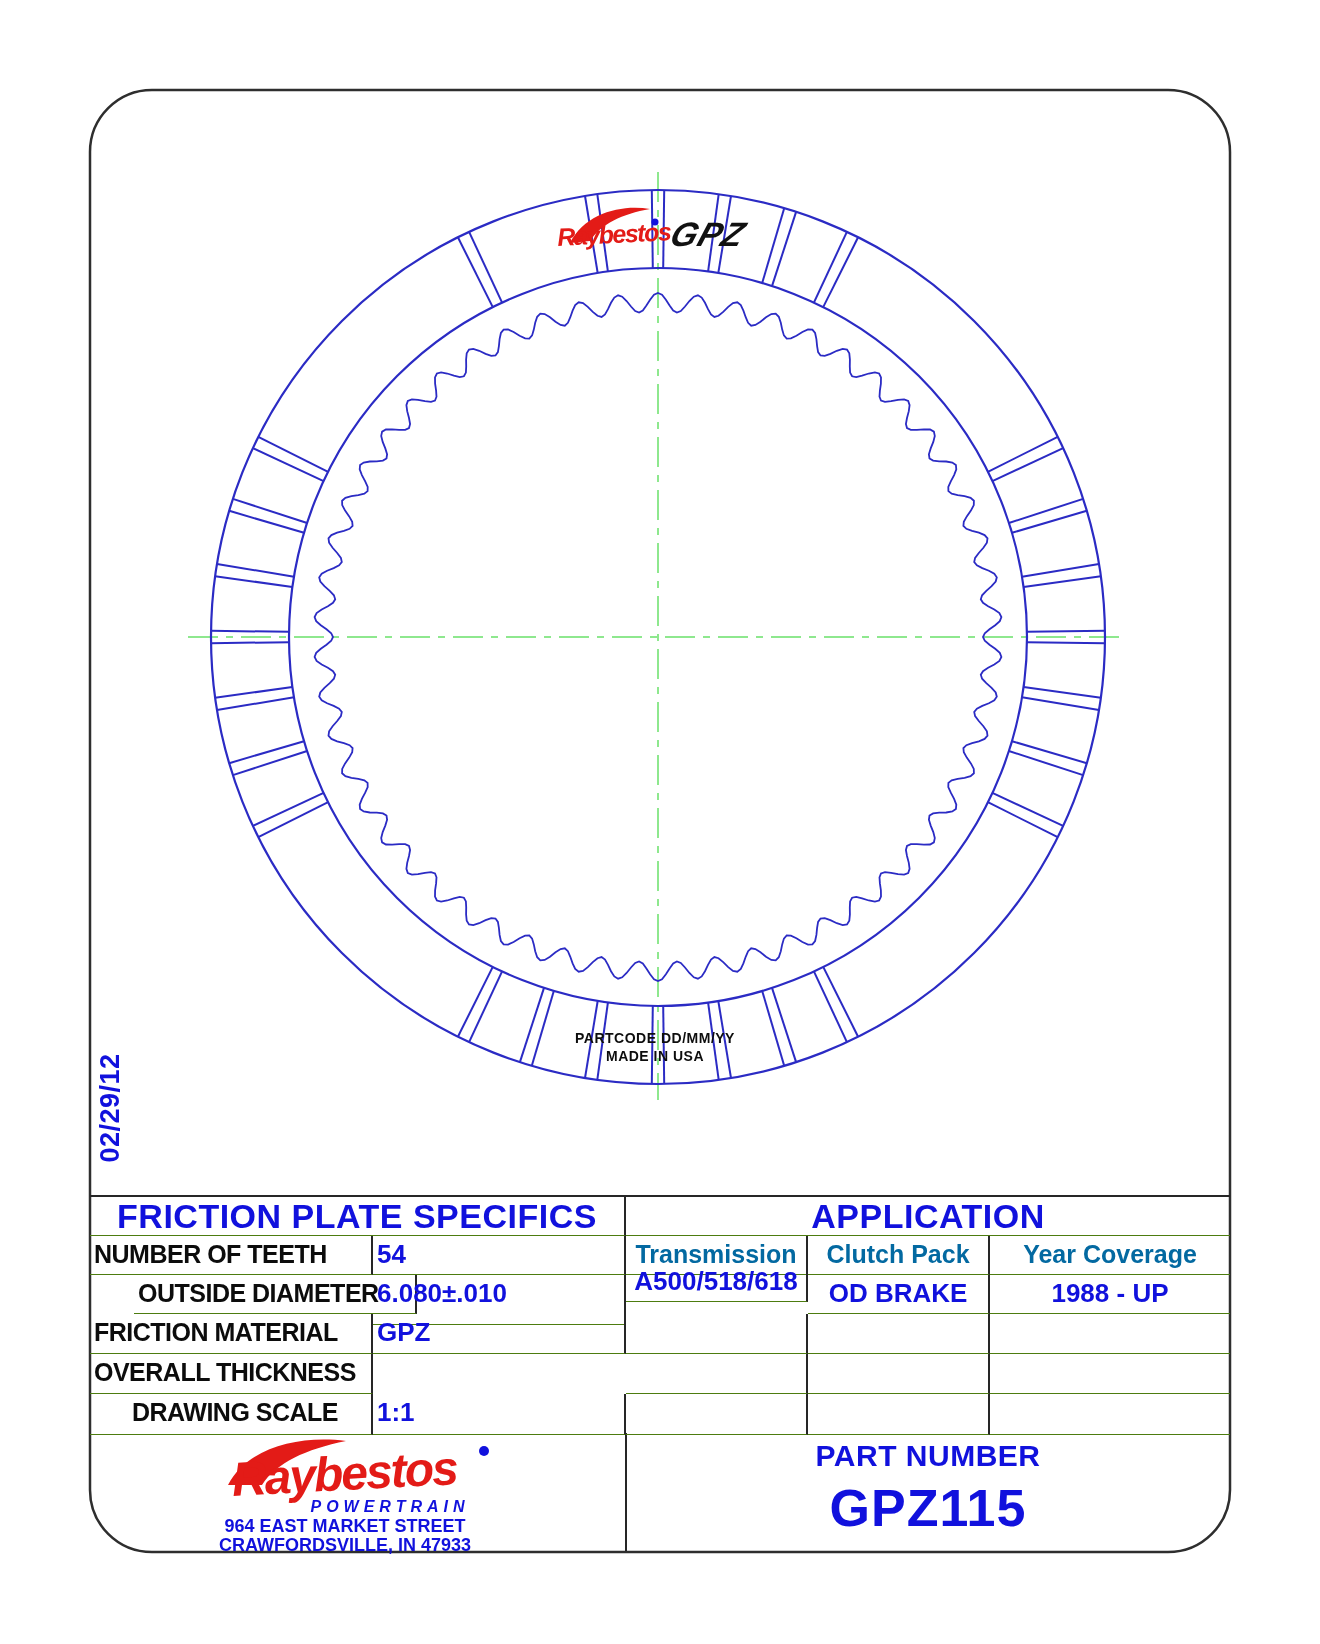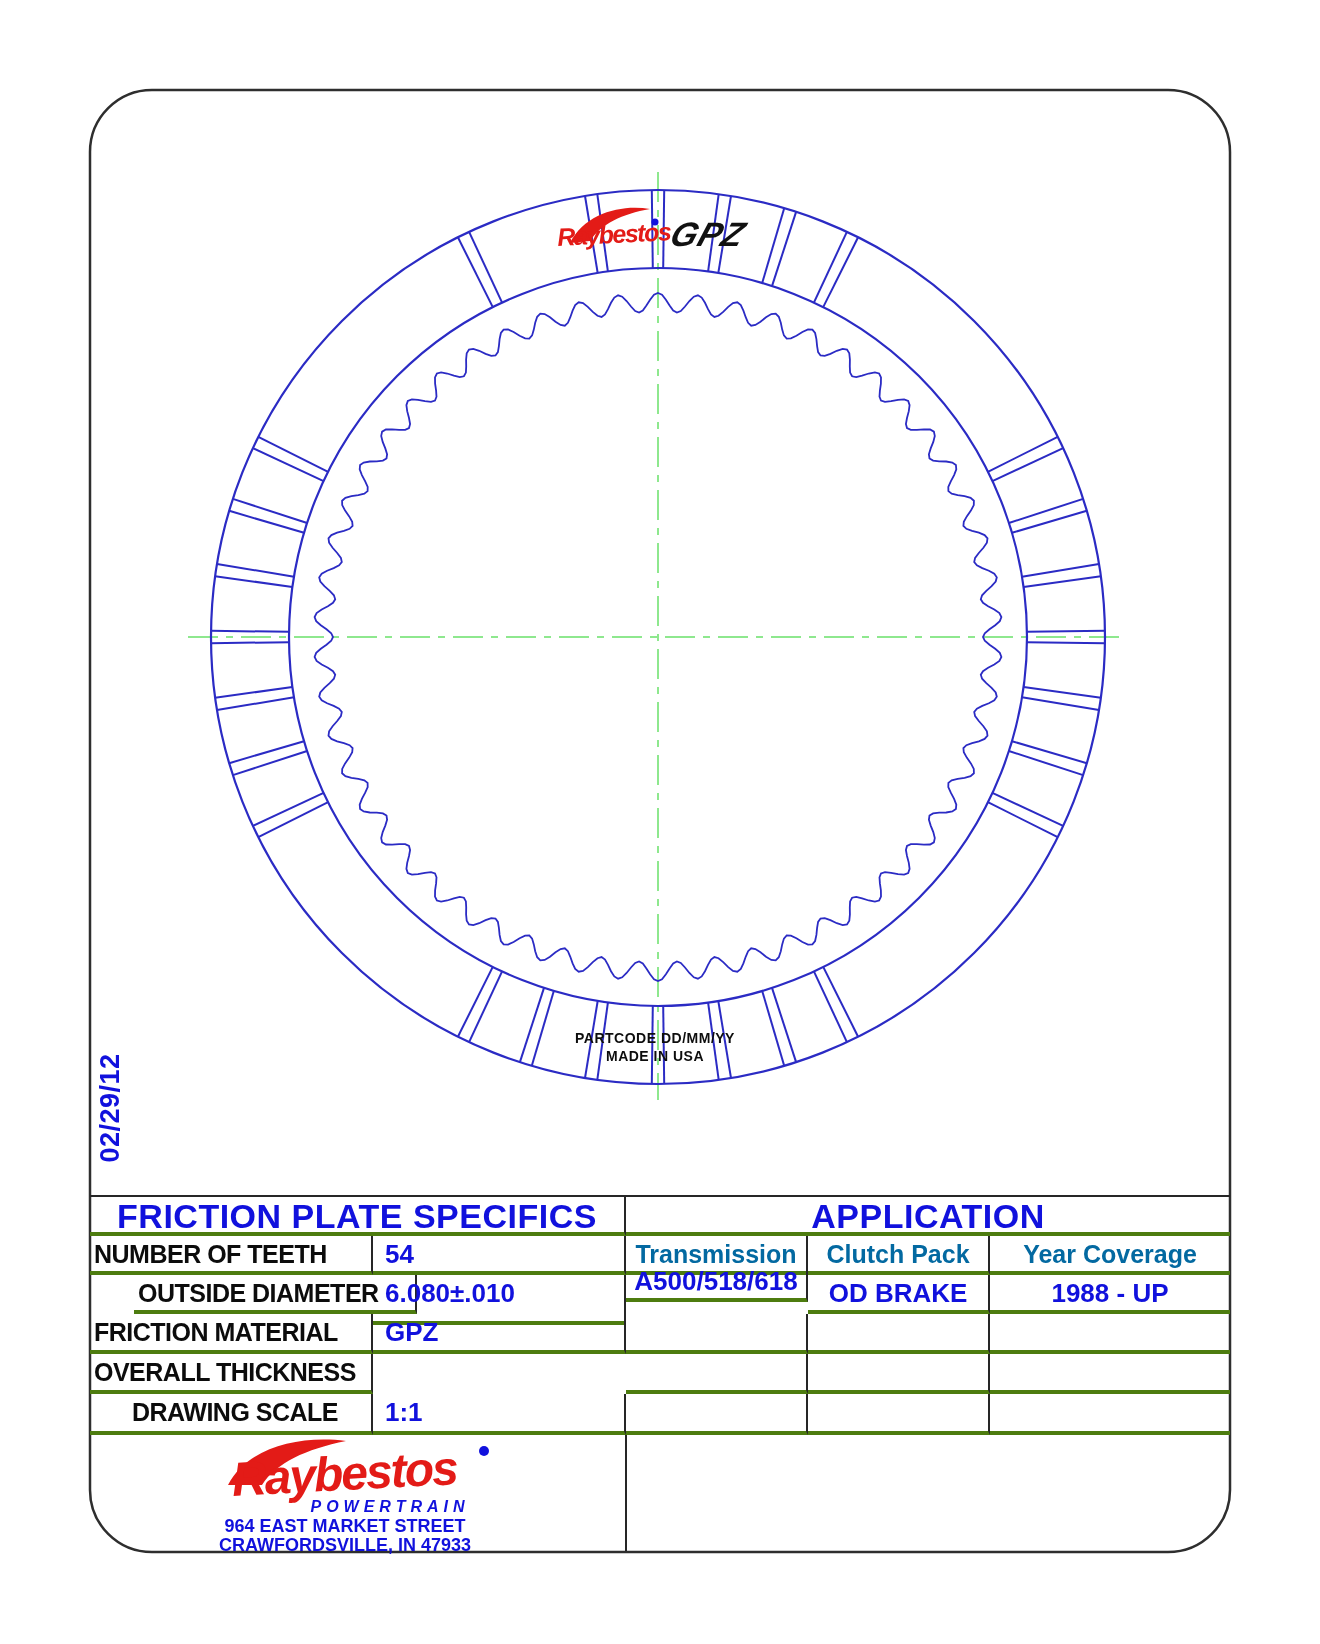--- a/index.html
+++ b/index.html
@@ -4,25 +4,25 @@
 <style>
   html,body{margin:0;padding:0;background:#ffffff;}
   #sheet{position:relative;width:1320px;height:1644px;background:#fff;overflow:hidden;
          font-family:"Liberation Sans",sans-serif;}
   svg text{font-family:"Liberation Sans",sans-serif;}
   .abs{position:absolute;}
   
   #spec-table{position:absolute;left:90px;top:1195px;width:1140px;height:238px;
               border-top:2px solid #262626;box-sizing:border-box;}
   .cell{position:absolute;box-sizing:border-box;border-right:2px solid #262626;
-        border-bottom:4px solid #4d7c0f;font-weight:bold;overflow:hidden;white-space:nowrap;}
+        border-bottom:1px solid #4d7c0f;font-weight:bold;overflow:hidden;white-space:nowrap;}
   .cell.noright{border-right:none;}
   .hdr{color:#1111dd;font-size:34px;text-align:center;line-height:38px;letter-spacing:.5px;}
   .lbl{color:#0c0c0c;font-size:25px;line-height:36px;padding-left:4px;letter-spacing:-.5px;}
-  .val{color:#1111dd;font-size:26px;line-height:37px;padding-left:12px;}
+  .val{color:#1111dd;font-size:26px;line-height:37px;padding-left:4px;}
   .subhdr{color:#0369a1;font-size:25px;text-align:center;line-height:37px;}
   .appdata{color:#1111dd;font-size:26px;text-align:center;line-height:37px;}
   
   #part-number-block{position:absolute;left:626px;top:1433px;width:604px;height:119px;
       display:flex;flex-direction:column;align-items:center;}
   #part-number-label{color:#1111dd;font-weight:bold;font-size:30px;margin-top:6px;letter-spacing:.5px;}
   #part-number-value{color:#1111dd;font-weight:bold;font-size:52px;margin-top:5px;letter-spacing:1px;}
   #footer-logo{position:absolute;left:90px;top:1433px;width:536px;height:119px;}
   
   #rev-date{position:absolute;left:58px;top:1090px;width:110px;height:36px;
@@ -158,14 +158,18 @@
     <svg width="536" height="122" viewBox="0 0 536 122" style="overflow:visible;">
       <path d="M138,52 C158,14 210,2 256,8 C216,16 186,30 172,52 Z" fill="#e31b17"></path>
       <text x="255" y="57" text-anchor="middle" fill="#e31b17" font-family="DejaVu Serif" font-style="italic" font-weight="bold" font-size="48" letter-spacing="-2" transform="rotate(-3 255 55)">Raybestos</text>
       <circle cx="394" cy="18" r="5" fill="#1111dd"></circle>
       <text x="300" y="79" text-anchor="middle" fill="#1111dd" font-style="italic" font-weight="bold" font-size="16" letter-spacing="5">POWERTRAIN</text>
       <text x="255" y="99" text-anchor="middle" fill="#1111dd" font-weight="bold" font-size="18">964 EAST MARKET STREET</text>
       <text x="255" y="118" text-anchor="middle" fill="#1111dd" font-weight="bold" font-size="18">CRAWFORDSVILLE, IN 47933</text>
     </svg>
   </div>
 
+  <div id="part-number-block">
+    <div id="part-number-label">PART NUMBER</div>
+    <div id="part-number-value">GPZ115</div>
+  </div>
 
 </div>
 
 </body></html>

